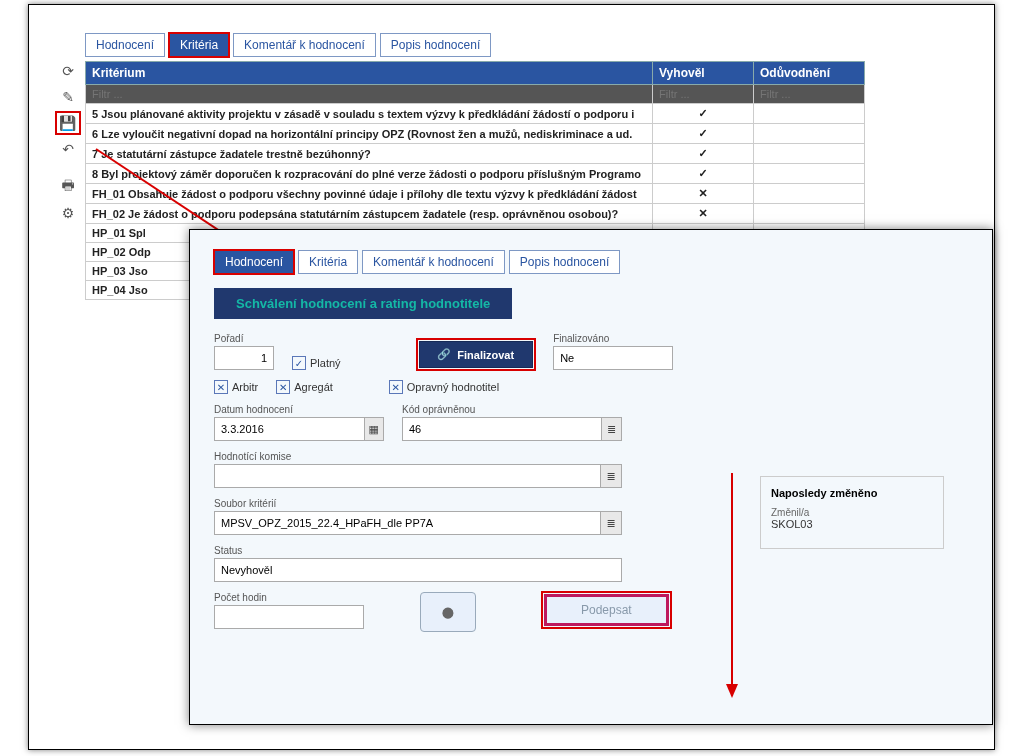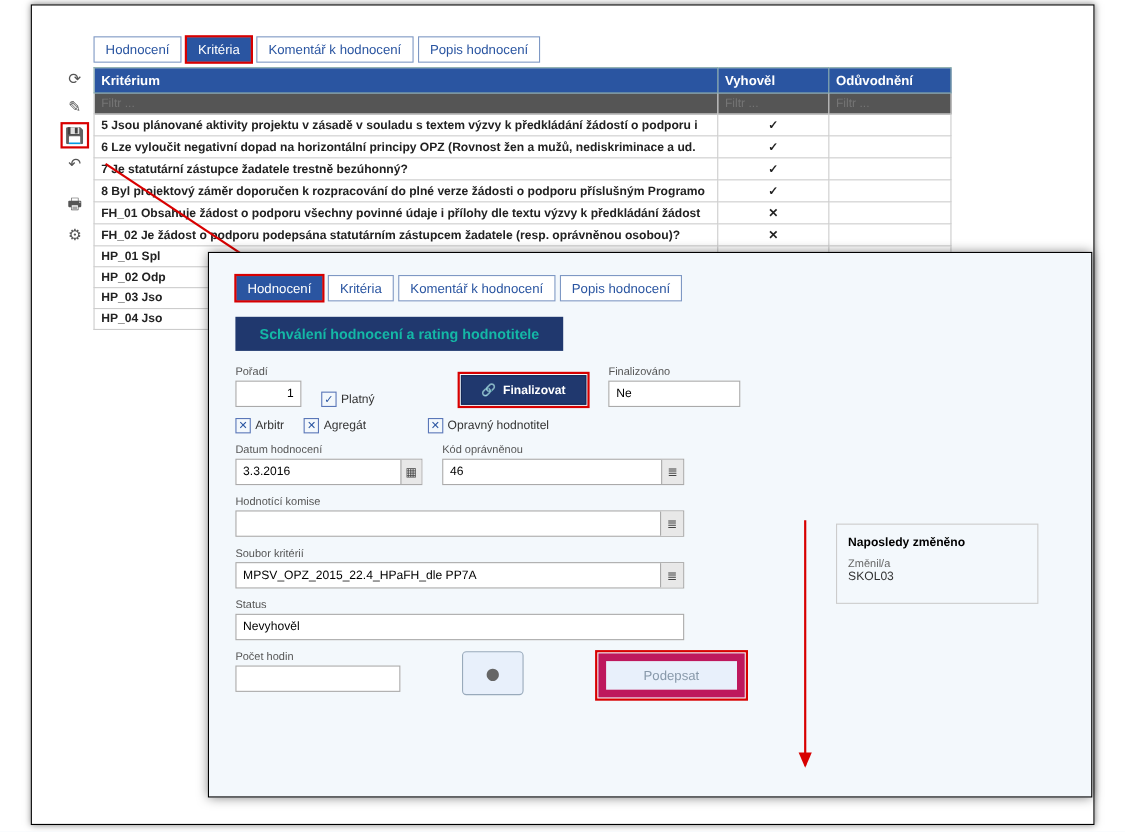--- a/index.html
+++ b/index.html
@@ -33,21 +33,21 @@
   .field .inputbox { display:flex; align-items:center; border:1px solid #aaa; background:#fff; height:24px; }
   .field input[type=text] { border:none; height:22px; padding:0 6px; outline:none; background:transparent; width:100%; }
   .inputbox .picker { width:22px; height:22px; display:flex; align-items:center; justify-content:center; background:#e8e8e8; border-left:1px solid #aaa; color:#444; cursor:pointer; }
   .chk { display:flex; align-items:center; gap:4px; font-size:11px; color:#333; }
   .chk .box { width:14px; height:14px; border:1px solid #5a77b8; display:inline-flex; align-items:center; justify-content:center; color:#2a55a1; font-size:10px; }
   .btn-primary { background:#20386e; color:#fff; padding:6px 18px; font-weight:bold; font-size:13px; border:1px solid #162a57; cursor:pointer; display:inline-flex; align-items:center; gap:6px; }
   .right-box { position:absolute; right:24px; top:96px; width:184px; border:1px solid #ccc; padding:10px; background:#f3f8fc;margin-top:47px; }
   .right-box h4 { font-weight:bold; font-size:11px; margin-bottom:8px; }
   .right-box .kv { font-size:11px; color:#333; margin-bottom:8px; }
   .right-box .kv .lab { color:#666; font-size:10px; display:block; }
-  .podepsat-btn { border:7px solid #be185d; background:#e8f0fb; color:#89a; padding:6px 34px; font-size:12px; cursor:pointer; }
+  .podepsat-btn { border:3px solid #be185d; background:#e8f0fb; color:#89a; padding:6px 34px; font-size:12px; cursor:pointer; }
   .seal { width:56px; height:40px; border:1px solid #9ab; background:#e8f0fb; display:flex; align-items:center; justify-content:center; color:#666; font-size:16px; border-radius:4px; }
   .arrow2 { position:absolute; left:500px; top:138px; pointer-events:none; }
 </style>
 </head>
 <body>
 
 <div class="outer-frame">
 
   <div class="sidebar-icons">
     <span class="ico">⟳</span>

